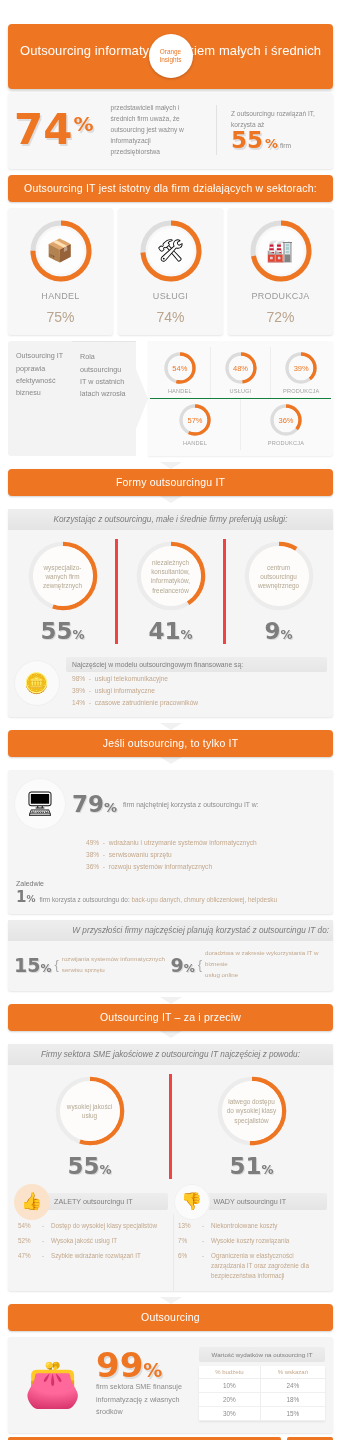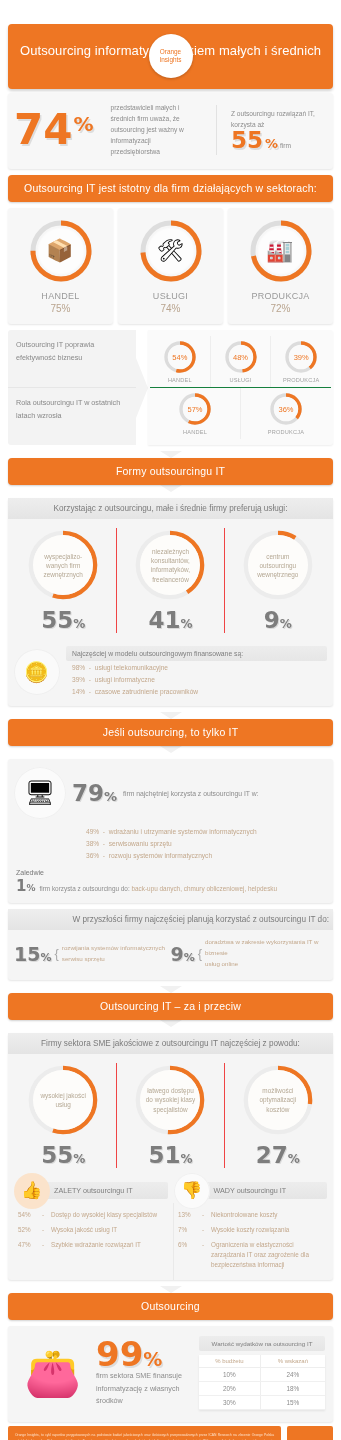--- a/index.html
+++ b/index.html
@@ -31,21 +31,21 @@
     width:0;height:0;margin:0 auto;
     border-left:11px solid transparent;border-right:11px solid transparent;
     border-top:7px solid #f1f1f1;
   }
   .panel{
     margin:6px 8px 0;background:#f5f5f5;border-radius:3px;
     box-shadow:0 1px 2px rgba(0,0,0,.10);
   }
   .subbar{
     background:linear-gradient(#eeeeee,#e4e4e4);
-    color:#7b7b7b;font-size:8.2px;text-align:center;padding:6px 4px;
+    color:#7b7b7b;font-size:8.2px;text-align:center;padding:6px 4px;font-style:italic;
   }
 
   
   .hero-num{
     font-family:"DejaVu Sans", sans-serif;
     font-weight:bold;color:#ee7623;line-height:.85;
     text-shadow:1.5px 1.5px 0 rgba(200,200,200,.55);
   }
 
   
@@ -80,21 +80,21 @@
   .s55 .n{font-size:23px;}
   .s55 .p{font-size:13px;}
 
   
   .cards3{display:flex;gap:5px;margin:6px 8px 0;}
   .card{
     flex:1;background:#f7f7f7;border-radius:3px;text-align:center;
     padding:10px 2px 10px;box-shadow:0 1px 2px rgba(0,0,0,.10);
   }
   .card .cname{font-size:9px;color:#9a9a9a;margin-top:7px;letter-spacing:.3px;}
-  .card .cpct{font-size:10px;color:#b9a48e;margin-top:2px;}
+  .card .cpct{font-size:14px;color:#b9a48e;margin-top:8px;}
 
   .donut{position:relative;width:66px;height:66px;margin:0 auto;}
   .donut .inner{
     position:absolute;left:9px;top:9px;width:48px;height:48px;border-radius:50%;
     background:#fdfdfd;display:flex;align-items:center;justify-content:center;
     box-shadow:inset 0 0 3px rgba(0,0,0,.05);
   }
   .donut .inner .ico{font-size:22px;line-height:1;}
 
   
@@ -103,21 +103,21 @@
     position:absolute;left:5px;top:5px;width:24px;height:24px;border-radius:50%;
     background:#fafafa;display:flex;align-items:center;justify-content:center;
     font-size:7.5px;color:#ee7623;
   }
   .mini-lbl{font-size:5.6px;color:#a3a3a3;text-align:center;margin-top:3px;letter-spacing:.2px;}
 
   
   .eff{display:flex;margin:6px 8px 0;position:relative;}
   .eff-left{
     width:128px;background:#f3f3f3;border-radius:3px 0 0 3px;
-    display:flex;flex-direction:column;
+    display:flex;flex-direction:row;
   }
   .eff-left .cell{
     flex:1;padding:9px 8px;font-size:7.2px;color:#888;line-height:1.7;
   }
   .eff-left .cell+.cell{border-top:1px solid #e6e6e6;}
   .arrow{
     width:0;height:0;align-self:center;
     border-top:30px solid transparent;border-bottom:30px solid transparent;
     border-left:12px solid #f3f3f3;
   }
@@ -126,21 +126,21 @@
     box-shadow:0 1px 2px rgba(0,0,0,.07);
   }
   .mrow{display:flex;}
   .mrow>div{flex:1;padding:4px 0;}
   .mrow+.mrow{border-top:1px solid #15803d;}
   .vsep{border-left:1px solid #eee;}
 
   
   .form3{display:flex;margin:0;padding:9px 2px 6px;justify-content:space-between;}
   .form3>.col{flex:1;text-align:center;padding:0 3px;}
-  .form3>.col+.col{border-left:1px solid #ef4444;}
+  .form3>.col+.col{border-left:3px solid #ef4444;}
   .wdonut{position:relative;width:74px;height:74px;margin:0 auto;}
   .wdonut .inner{
     position:absolute;left:7px;top:7px;width:60px;height:60px;border-radius:50%;
     background:#fdfcfa;display:flex;align-items:center;justify-content:center;
     padding:3px;box-sizing:border-box;
   }
   .wdonut .inner span{font-size:6.4px;color:#b5a894;line-height:1.45;}
   .bigpct{font-size:23px;color:#7d7d7d;font-weight:bold;margin-top:5px;
     font-family:"DejaVu Sans",sans-serif;text-shadow:1px 1px 0 rgba(190,190,190,.5);}
   .bigpct small{font-size:12px;}
@@ -528,32 +528,20 @@
         <div class="wdonut">
           <svg width="74" height="74" viewBox="0 0 74 74">
               <circle cx="37" cy="37" r="32" fill="none" stroke="#ececec" stroke-width="4.6"></circle>
             <circle cx="37" cy="37" r="32" fill="none" stroke="#ee7623" stroke-width="4.6" stroke-dasharray="102.5 201" transform="rotate(-90 37 37)"></circle>
             </svg>
           <div class="inner">
               <span>łatwego dostępu do wysokiej klasy specjalistów</span>
             </div>
         </div>
         <div class="bigpct"><span>51</span><small>%</small></div>
-      </div>
-      <div class="col">
-        <div class="wdonut">
-          <svg width="74" height="74" viewBox="0 0 74 74">
-              <circle cx="37" cy="37" r="32" fill="none" stroke="#ececec" stroke-width="4.6"></circle>
-            <circle cx="37" cy="37" r="32" fill="none" stroke="#ee7623" stroke-width="4.6" stroke-dasharray="54.3 201" transform="rotate(-90 37 37)"></circle>
-            </svg>
-          <div class="inner">
-              <span>możliwości optymalizacji kosztów</span>
-            </div>
-        </div>
-        <div class="bigpct"><span>27</span><small>%</small></div>
       </div>
     </div>
 
     <div class="pc-head">
       <div class="pc-half">
         <div class="pc-circ good">👍</div>
         <div class="pc-bar">ZALETY outsourcingu IT</div>
       </div>
       <div class="pc-half">
         <div class="pc-circ bad">👎</div>

